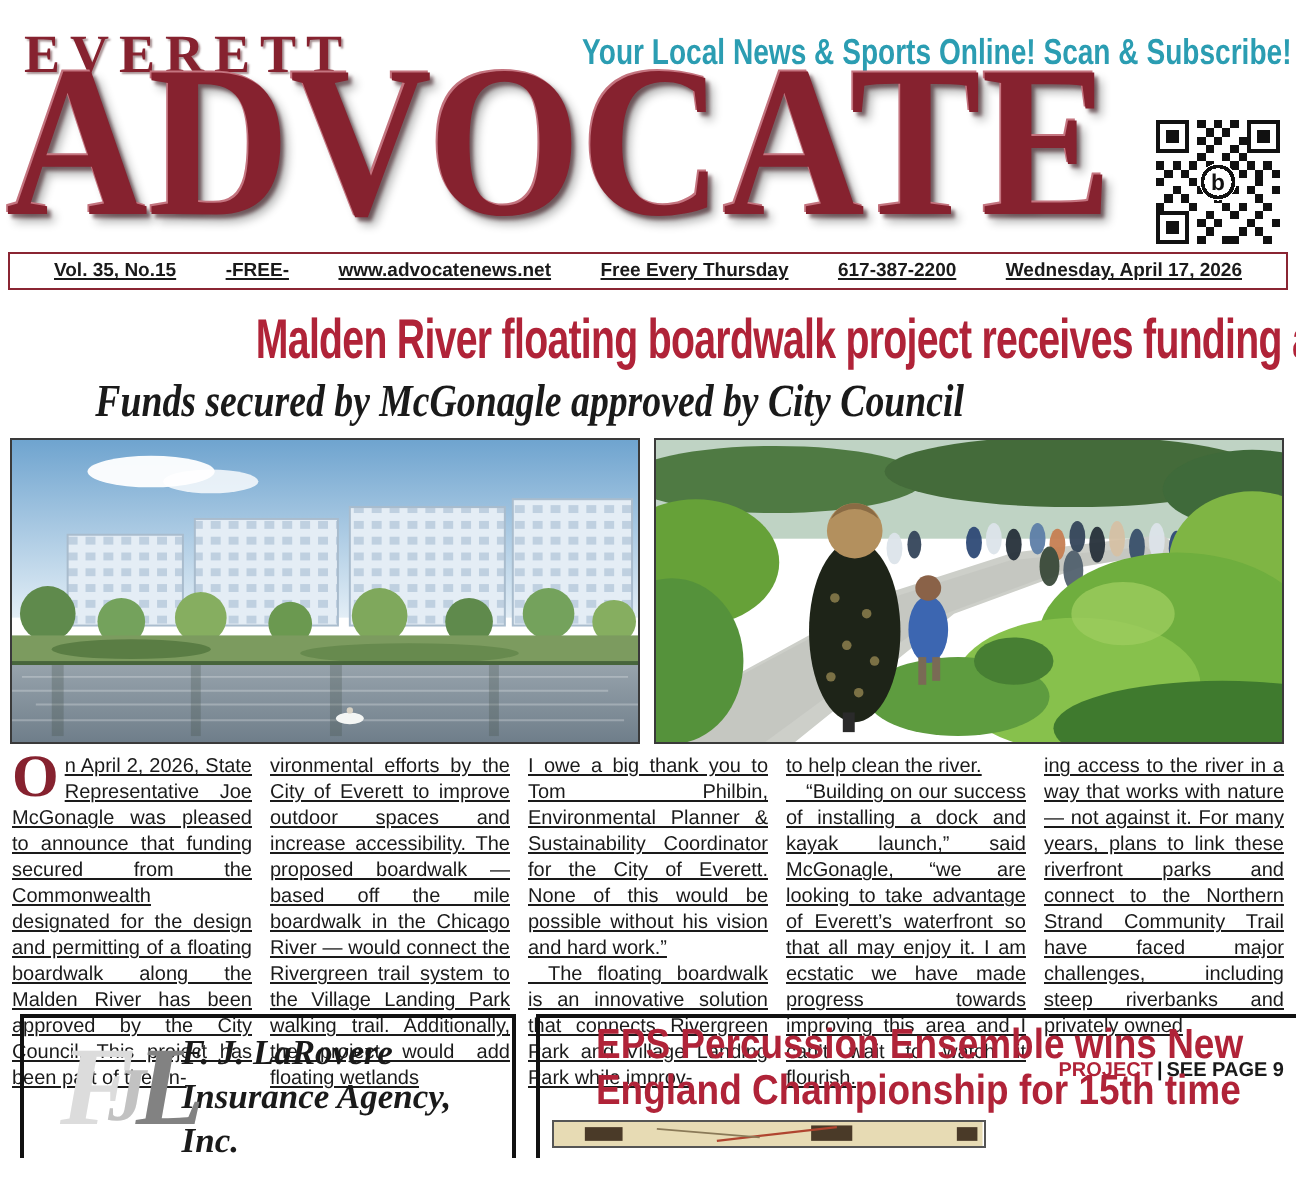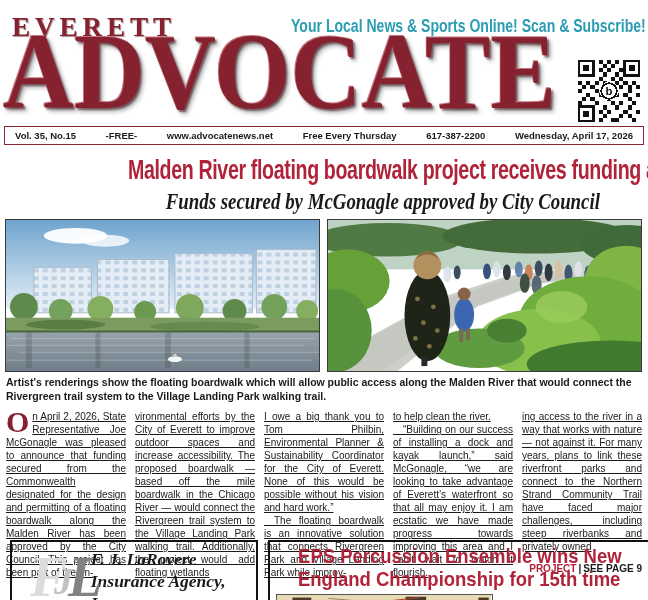--- a/index.html
+++ b/index.html
@@ -19,28 +19,28 @@
   .mast-title { position:absolute; left:3px; top:18px;
     font-family:"Liberation Serif", serif; font-weight:700; font-size:108px;
     line-height:1; color:var(--brand_maroon,#86222f);
     transform:scaleX(.91); transform-origin:left top;
     text-shadow:-1px -1px 0 #c4747f, 2px 2px 2px rgba(50,8,14,.55), 4px 4px 5px rgba(0,0,0,.3); }
   .qr { position:absolute; right:8px; top:60px; width:62px; height:62px; }
 
   
   .info-bar { margin:0 4px; border:1.5px solid var(--info_border,#8a2533);
     display:flex; justify-content:space-between; align-items:center;
-    padding:3px 10px; font-size:9.5px; font-weight:700; }
+    padding:3px 22px; font-size:9.5px; font-weight:700;text-decoration:underline; }
 
   
   .headline { text-align:center; margin-top:5px; white-space:nowrap; }
   .headline > span { display:inline-block; font-size:28px; font-weight:800;
     letter-spacing:-.5px; color:var(--headline_red,#b02338);
     transform:scaleX(.70); transform-origin:center; }
-  .subheadline { text-align:right; margin-top:0; white-space:nowrap;text-decoration:underline; }
+  .subheadline { text-align:left; margin-top:0; white-space:nowrap;text-decoration:underline; }
   .subheadline > span { display:inline-block;
     font-family:"Liberation Serif", serif; font-style:italic; font-weight:700;
     font-size:23px; transform:scaleX(.82); transform-origin:center; }
 
   
   .photos { display:flex; gap:7px; padding:4px 5px 0; }
   .photo { width:315px; height:153px; border:1px solid #3a3a3a; display:block; }
 
   
   .caption { padding:4px 6px 2px; font-size:10.5px; font-weight:700; line-height:1.3; }
@@ -296,21 +296,20 @@
       </g>
       <g>
         <ellipse cx="137" cy="96" rx="10" ry="17" fill="#3c66b1"></ellipse>
         <circle cx="137" cy="75" r="6.5" fill="#8a6248"></circle>
         <rect x="132" y="110" width="4" height="14" fill="#7a6a55"></rect>
         <rect x="139" y="110" width="4" height="12" fill="#7a6a55"></rect>
       </g>
     </svg>
   </div>
 
-  <p class="caption">Artist's renderings show the floating boardwalk which will allow public access along the Malden River that would connect the Rivergreen trail system to the Village Landing Park walking trail.</p>
 
   <div class="body-cols">
     <div class="col">
       <span class="dropcap">O</span><span class="col-text">n April 2, 2026, State Representative Joe McGonagle was pleased to announce that funding secured from the Commonwealth designated for the design and permitting of a floating boardwalk along the Malden River has been approved by the City Council. This project has been part of the en-</span>
     </div>
     <div class="col">
       <span class="col-text">vironmental efforts by the City of Everett to improve outdoor spaces and increase accessibility. The proposed boardwalk — based off the mile boardwalk in the Chicago River — would connect the Rivergreen trail system to the Village Landing Park walking trail. Additionally, the project would add floating wetlands</span>
     </div>
     <div class="col">
       <span class="col-text">I owe a big thank you to Tom Philbin, Environmental Planner &amp; Sustainability Coordinator for the City of Everett. None of this would be possible without his vision and hard work.”

